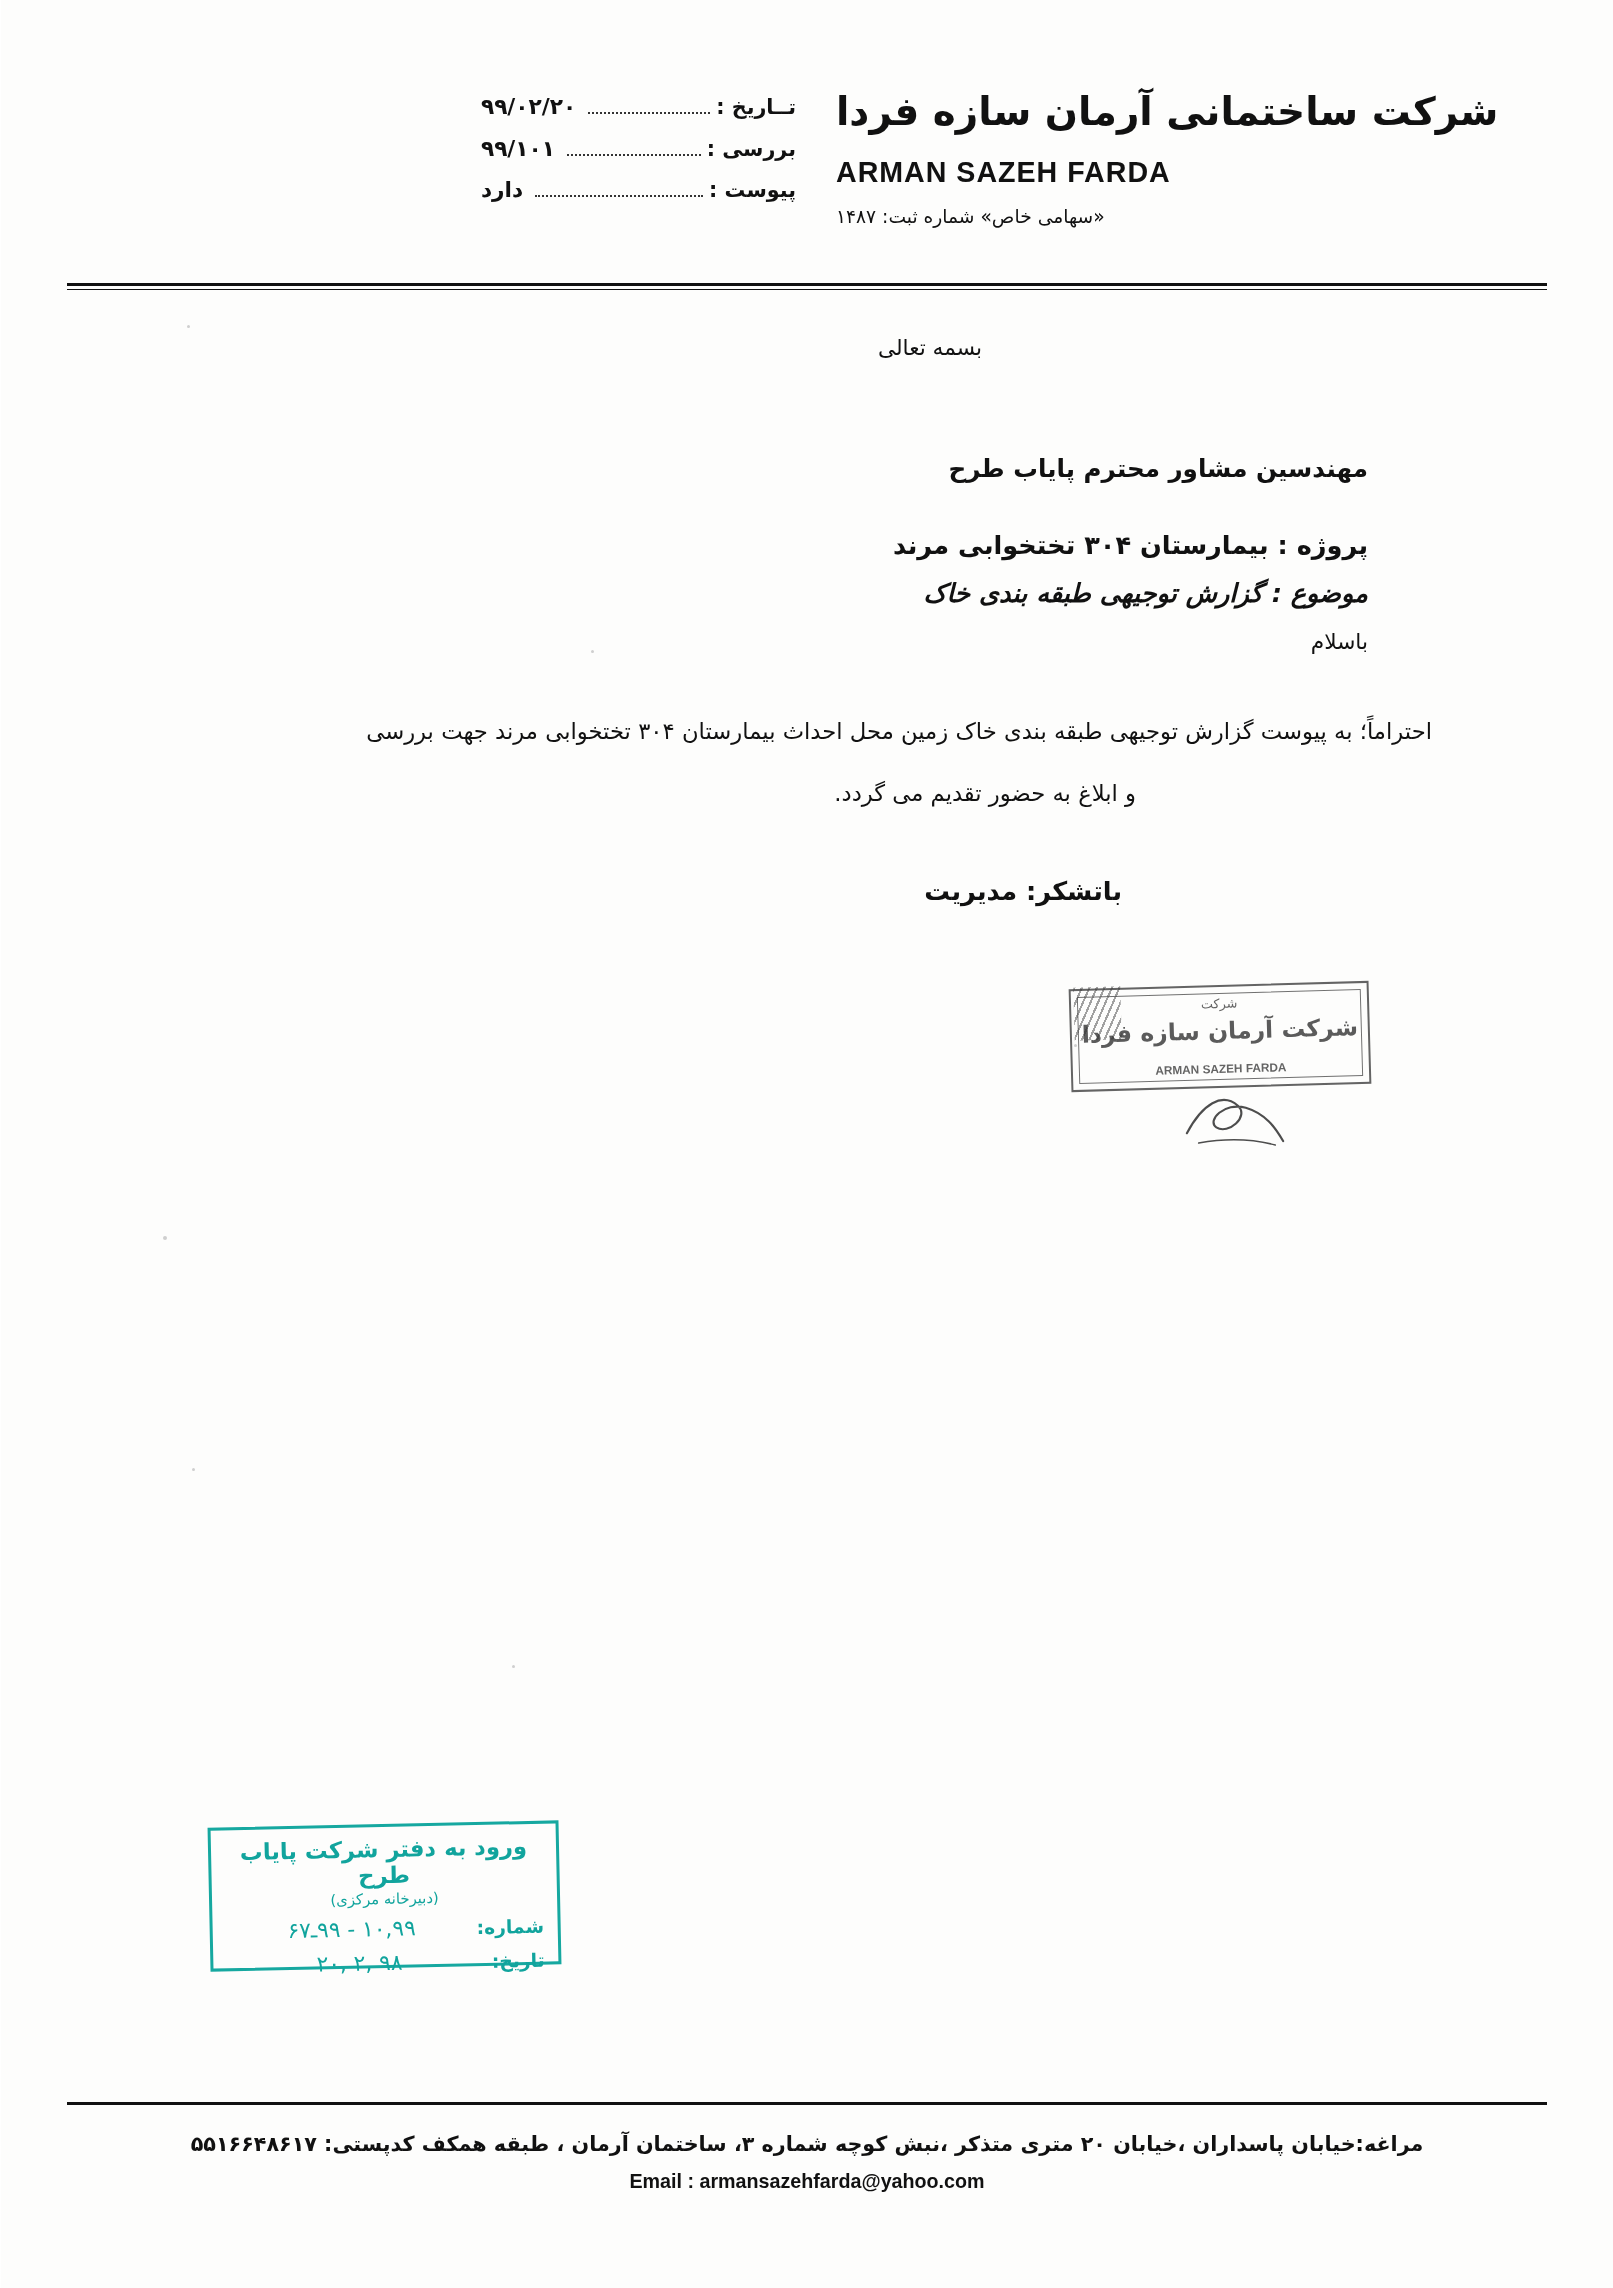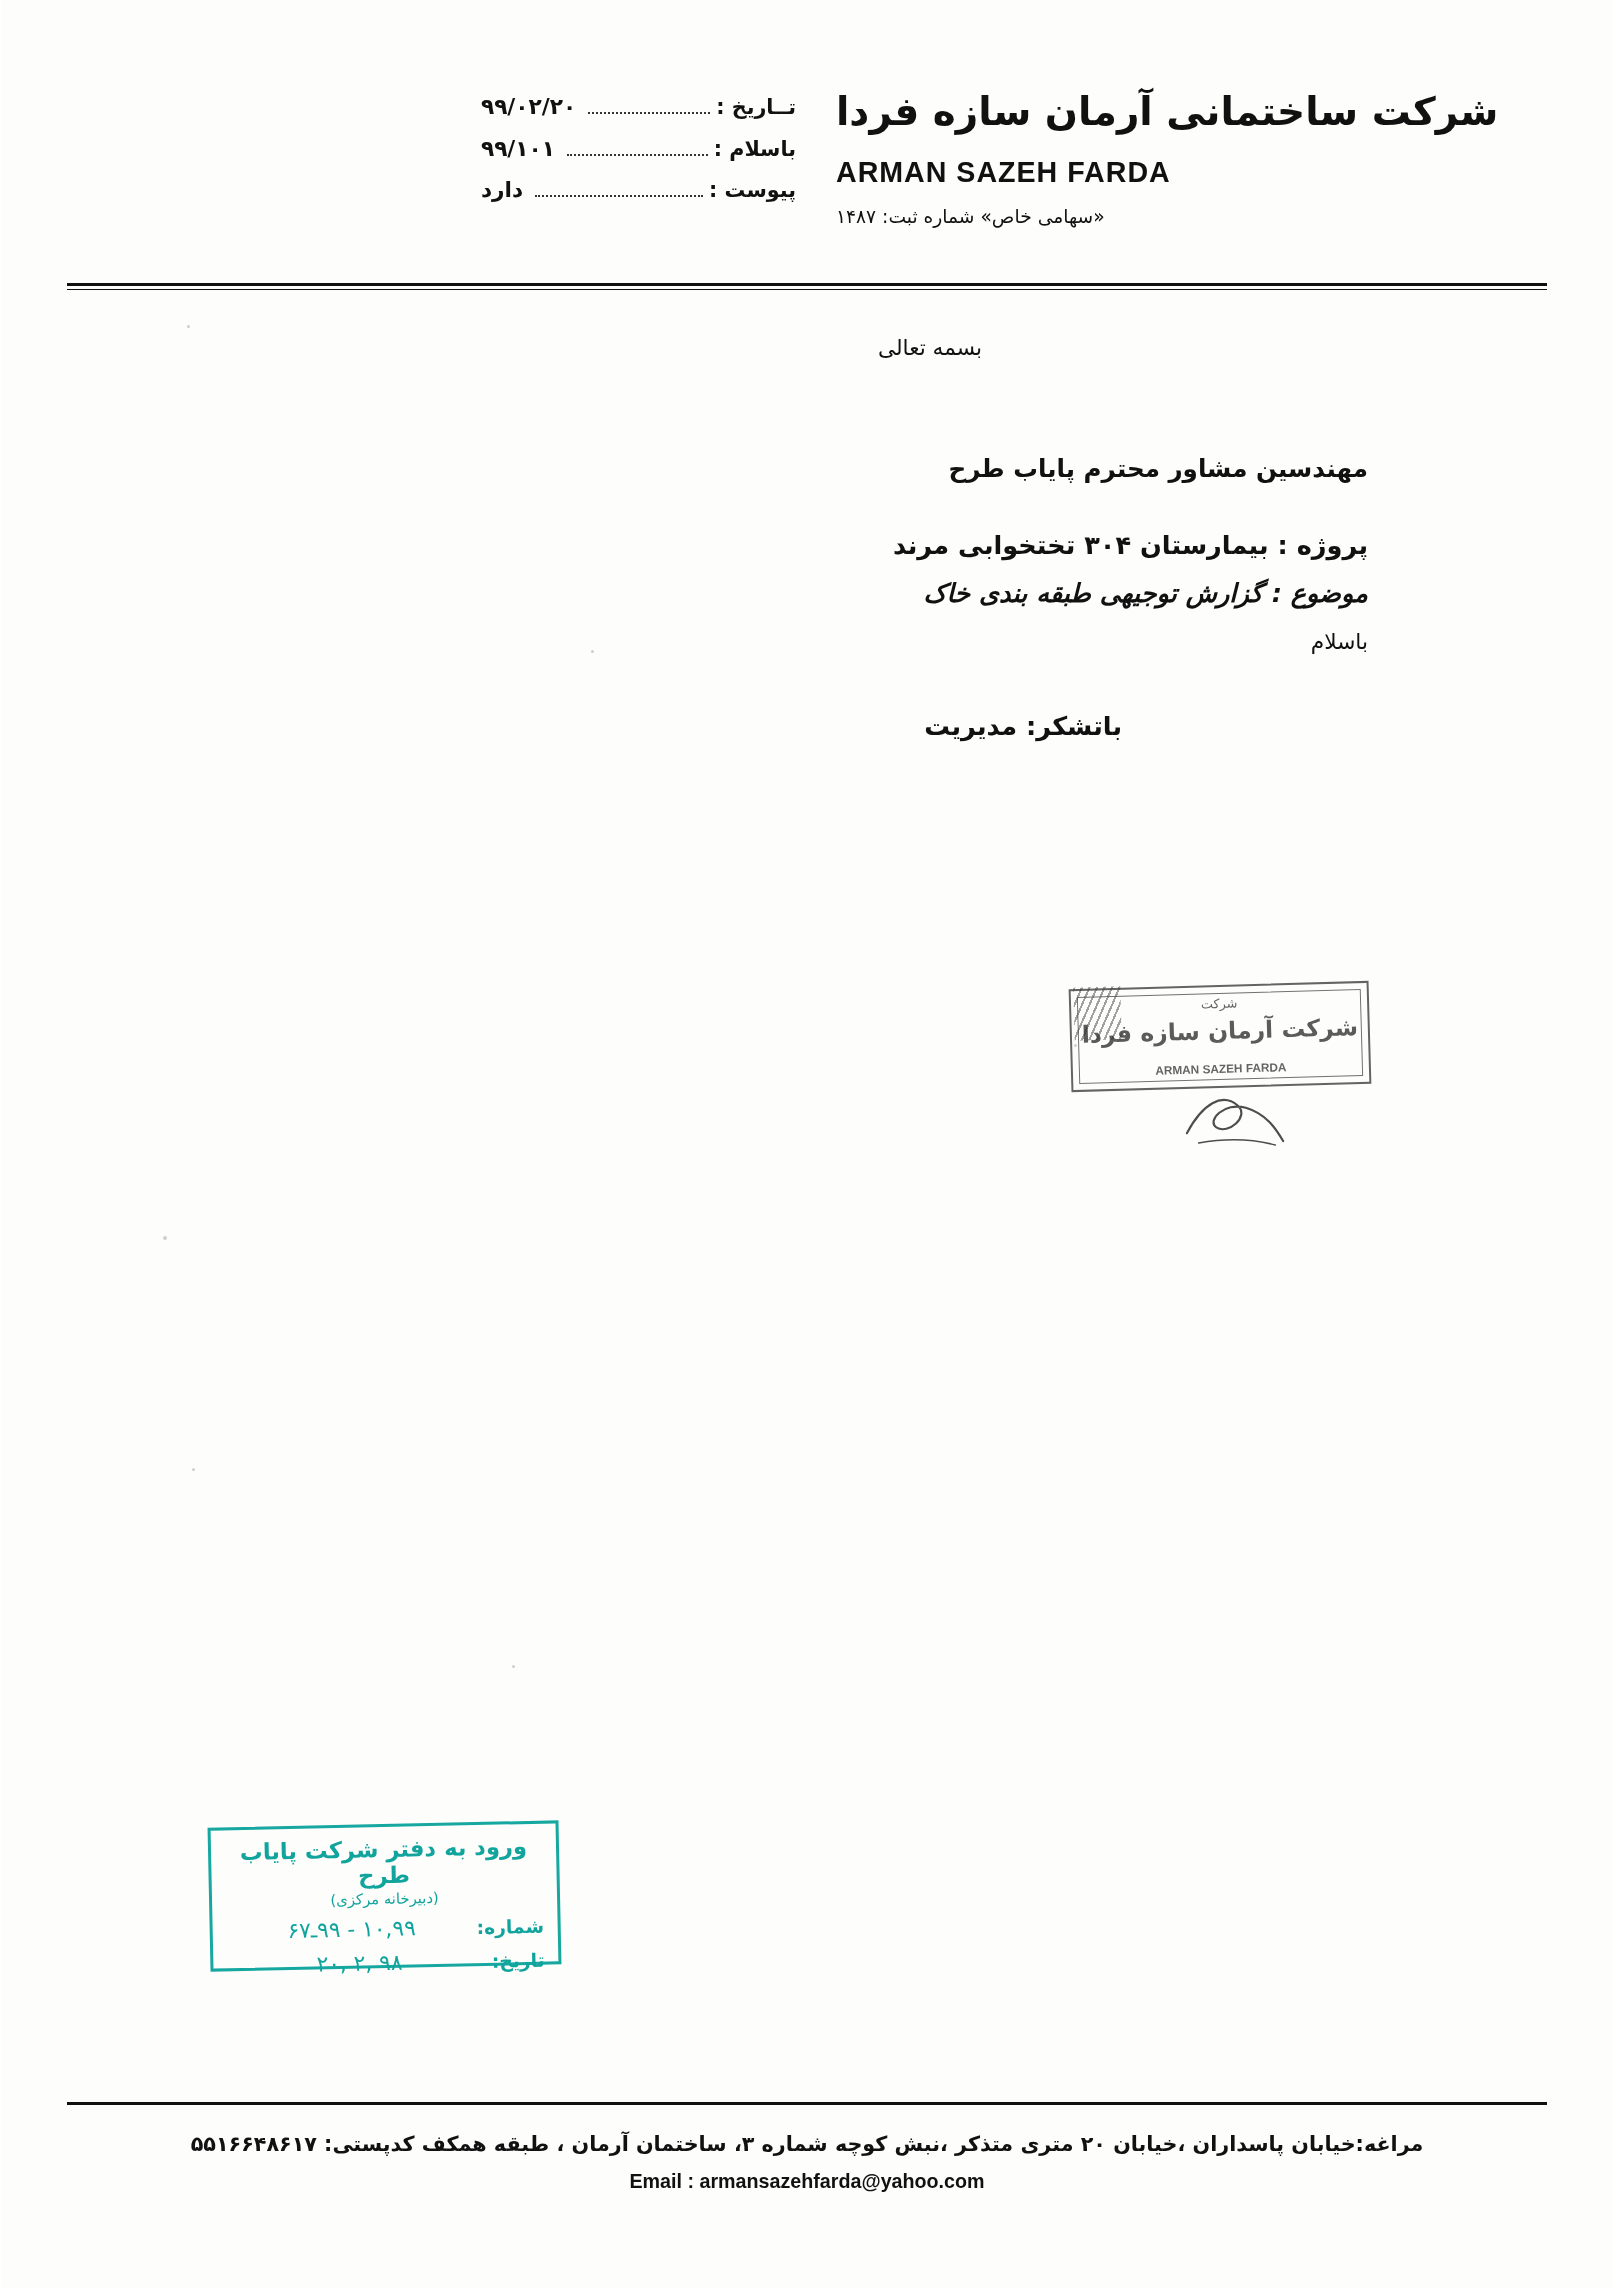--- a/index.html
+++ b/index.html
@@ -322,41 +322,45 @@
       <div class="company-reg">«سهامی خاص» شماره ثبت: ۱۴۸۷</div>
     </div>
 
     <div class="meta-block">
       <div class="meta-row">
         <span class="meta-label">تــاریخ :</span>
         <span class="meta-dots"></span>
         <span class="meta-value">۹۹/۰۲/۲۰</span>
       </div>
       <div class="meta-row">
-        <span class="meta-label">باسلام :</span>
+        <span class="meta-label">بررسی :</span>
         <span class="meta-dots"></span>
         <span class="meta-value">۹۹/۱۰۱</span>
       </div>
       <div class="meta-row">
         <span class="meta-label">پیوست :</span>
         <span class="meta-dots"></span>
         <span class="meta-value">دارد</span>
       </div>
     </div>
   </div>
 
   <div class="header-rule"></div>
   <div class="header-rule-2"></div>
 
   <div class="body-area">
     <div class="basmala">بسمه تعالی</div>
     <div class="line-to">مهندسین مشاور محترم پایاب طرح</div>
     <div class="line-project">پروژه : بیمارستان ۳۰۴ تختخوابی مرند</div>
     <div class="line-subject">موضوع : گزارش توجیهی طبقه بندی خاک</div>
     <div class="line-greeting">باسلام</div>
+    <div class="para">
+      <span>احتراماً؛ به پیوست گزارش توجیهی طبقه بندی خاک زمین محل احداث بیمارستان ۳۰۴ تختخوابی مرند جهت بررسی</span>
+      <span class="l2">و ابلاغ به حضور تقدیم می گردد.</span>
+    </div>
     <div class="signoff">باتشکر: مدیریت</div>
   </div>
 
   <div class="stamp-hatch"></div>
   <div class="stamp">
     <div class="s-top">شرکت</div>
     <div class="s-main">شرکت آرمان سازه فردا</div>
     <div class="s-en">ARMAN SAZEH FARDA</div>
   </div>
 

